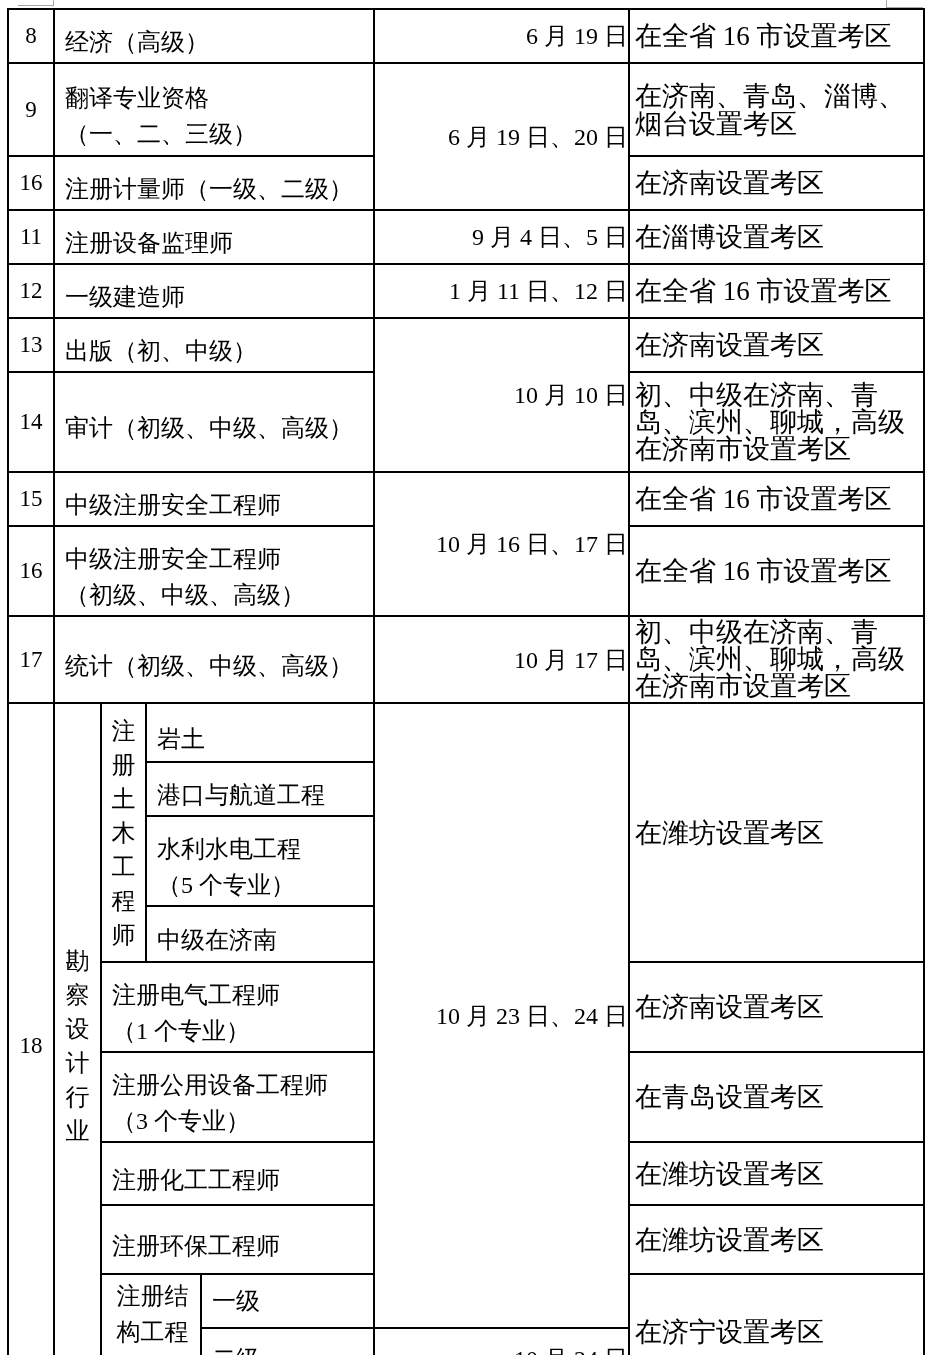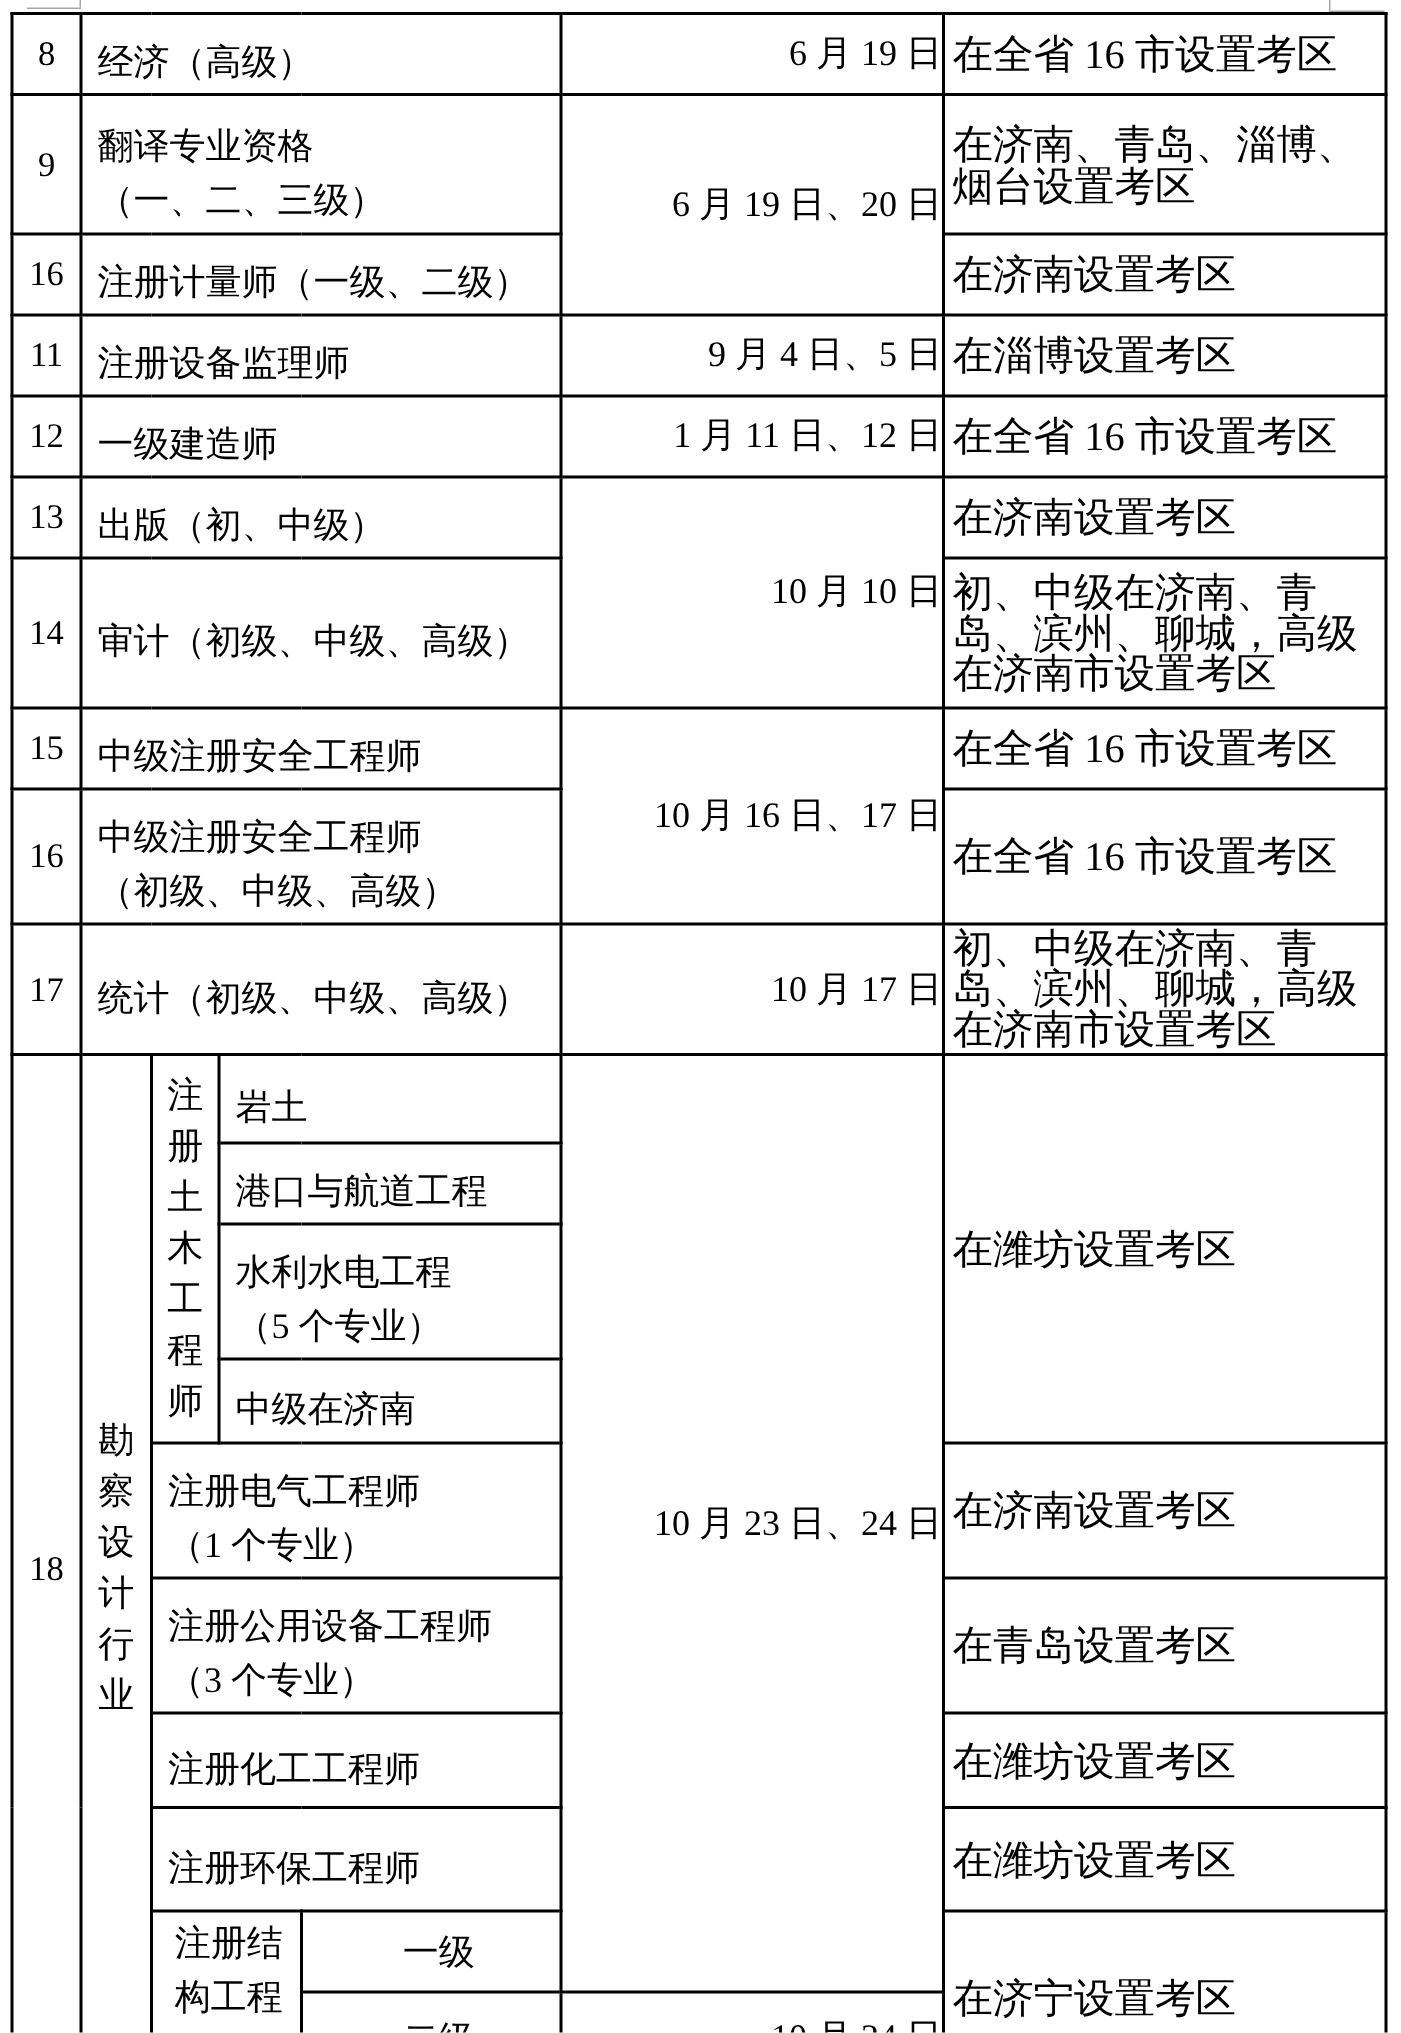--- a/index.html
+++ b/index.html
@@ -24,21 +24,21 @@
     overflow: hidden;
     font-size: 24px;
   }
   td.num   { text-align: center; font-size: 23px; }
   td.name  { padding: 14px 6px 2px 10px; line-height: 36px; white-space: pre-line; text-align: left; }
   td.date  { padding-left: 8px; line-height: 34px; white-space: pre-line; text-align: right; }
   td.loc   { padding: 2px 2px 2px 5px; font-size: 27px; line-height: 28px; white-space: pre-line; text-align: left; margin-top: 48px; }
   td.loc3  { line-height: 27px; }
   td.vtext { text-align: center; line-height: 34px; padding: 2px 0; white-space: normal; word-break: break-all; }
   td.structlbl { padding: 2px 6px 2px 9px; line-height: 36px; text-align: center; margin-left: 24px; }
-  td.level { padding-left: 10px; text-align: center; margin-top: 16px; }
+  td.level { padding-left: 10px; text-align: left; margin-top: 16px; }
 
   
   .artifact { position: absolute; background: #a6a6a6; }
 </style>
 </head>
 <body>
 
 <div class="stage">
 
   <div class="artifact" style="left:18px; top:5px; width:36px; height:1px;"></div>

